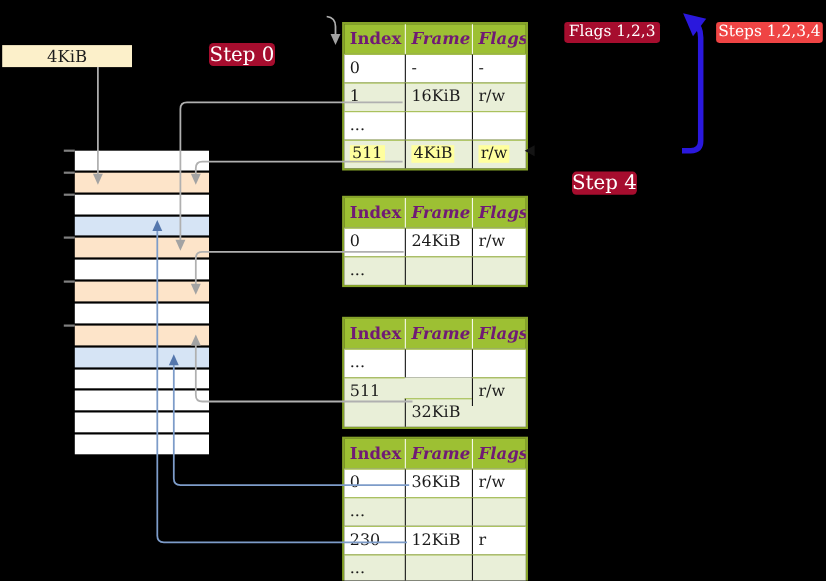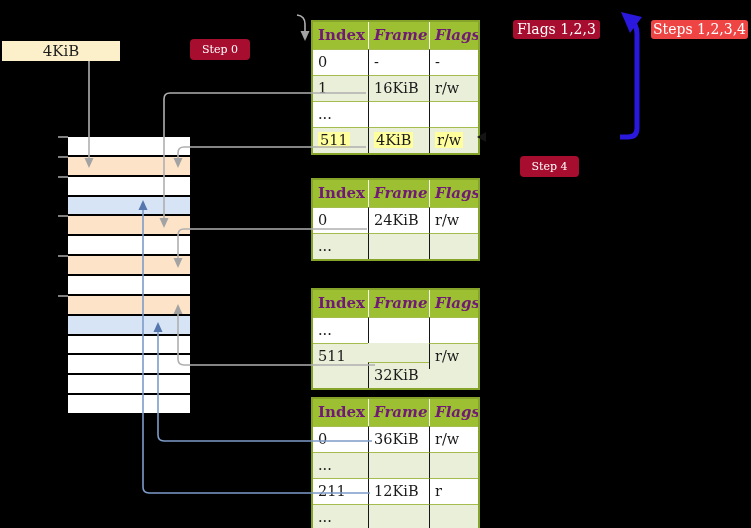--- a/index.html
+++ b/index.html
@@ -1,20 +1,20 @@
 <!DOCTYPE html>
 <html><head>
 <meta charset="utf-8">
 <style>
   html,body{margin:0;padding:0;background:#000;}
   #stage{
     position:relative;width:751px;height:528px;background:#000;overflow:hidden;
     font-family:"DejaVu Serif","Liberation Serif",serif;
   }
-  .badge{position:absolute;color:#fff;text-align:center;font-size:11px;line-height:21px;border-radius:4px;white-space:nowrap;}
+  .badge{position:absolute;color:#fff;text-align:center;font-size:18px;line-height:21px;border-radius:4px;white-space:nowrap;}
   .badge.small{font-size:14px;line-height:19px;border-radius:3px;}
   .label-box{position:absolute;text-align:center;font-size:15px;line-height:20px;color:#1c1c1c;}
   .mrow{position:absolute;width:122px;}
   .tick{position:absolute;width:10px;height:2px;}
   .ptable{position:absolute;box-sizing:border-box;width:169px;}
   .hrow{display:flex;font-weight:bold;color:#701a75;font-size:15px;}
   .hcell{box-sizing:border-box;height:27px;line-height:27px;padding-left:5px;overflow:hidden;}
   .hcell + .hcell{border-left:1px solid rgba(255,255,255,0.9);font-style:italic;}
   .trow{display:flex;font-size:14.5px;color:#1a1a1a;}
   .tcell{box-sizing:border-box;height:26px;line-height:25px;padding-left:5px;overflow:hidden;border-top:1px solid #a4bd4e;}
@@ -128,21 +128,21 @@
           <div class="tcell" style="width: 55px;">0</div>
           <div class="tcell" style="width: 61px;">36KiB</div>
           <div class="tcell" style="width: 49px;">r/w</div>
         </div>
         <div class="trow" style="background: rgb(233, 239, 216);">
           <div class="tcell" style="width: 55px;">...</div>
           <div class="tcell" style="width: 61px;"></div>
           <div class="tcell" style="width: 49px;"></div>
         </div>
         <div class="trow" style="background: rgb(255, 255, 255);">
-          <div class="tcell" style="width: 55px;">211</div>
+          <div class="tcell" style="width: 55px;">230</div>
           <div class="tcell" style="width: 61px;">12KiB</div>
           <div class="tcell" style="width: 49px;">r</div>
         </div>
         <div class="trow" style="background: rgb(233, 239, 216);">
           <div class="tcell" style="width: 55px;">...</div>
           <div class="tcell" style="width: 61px;"></div>
           <div class="tcell" style="width: 49px;"></div>
         </div>
       </div>
     </div>

